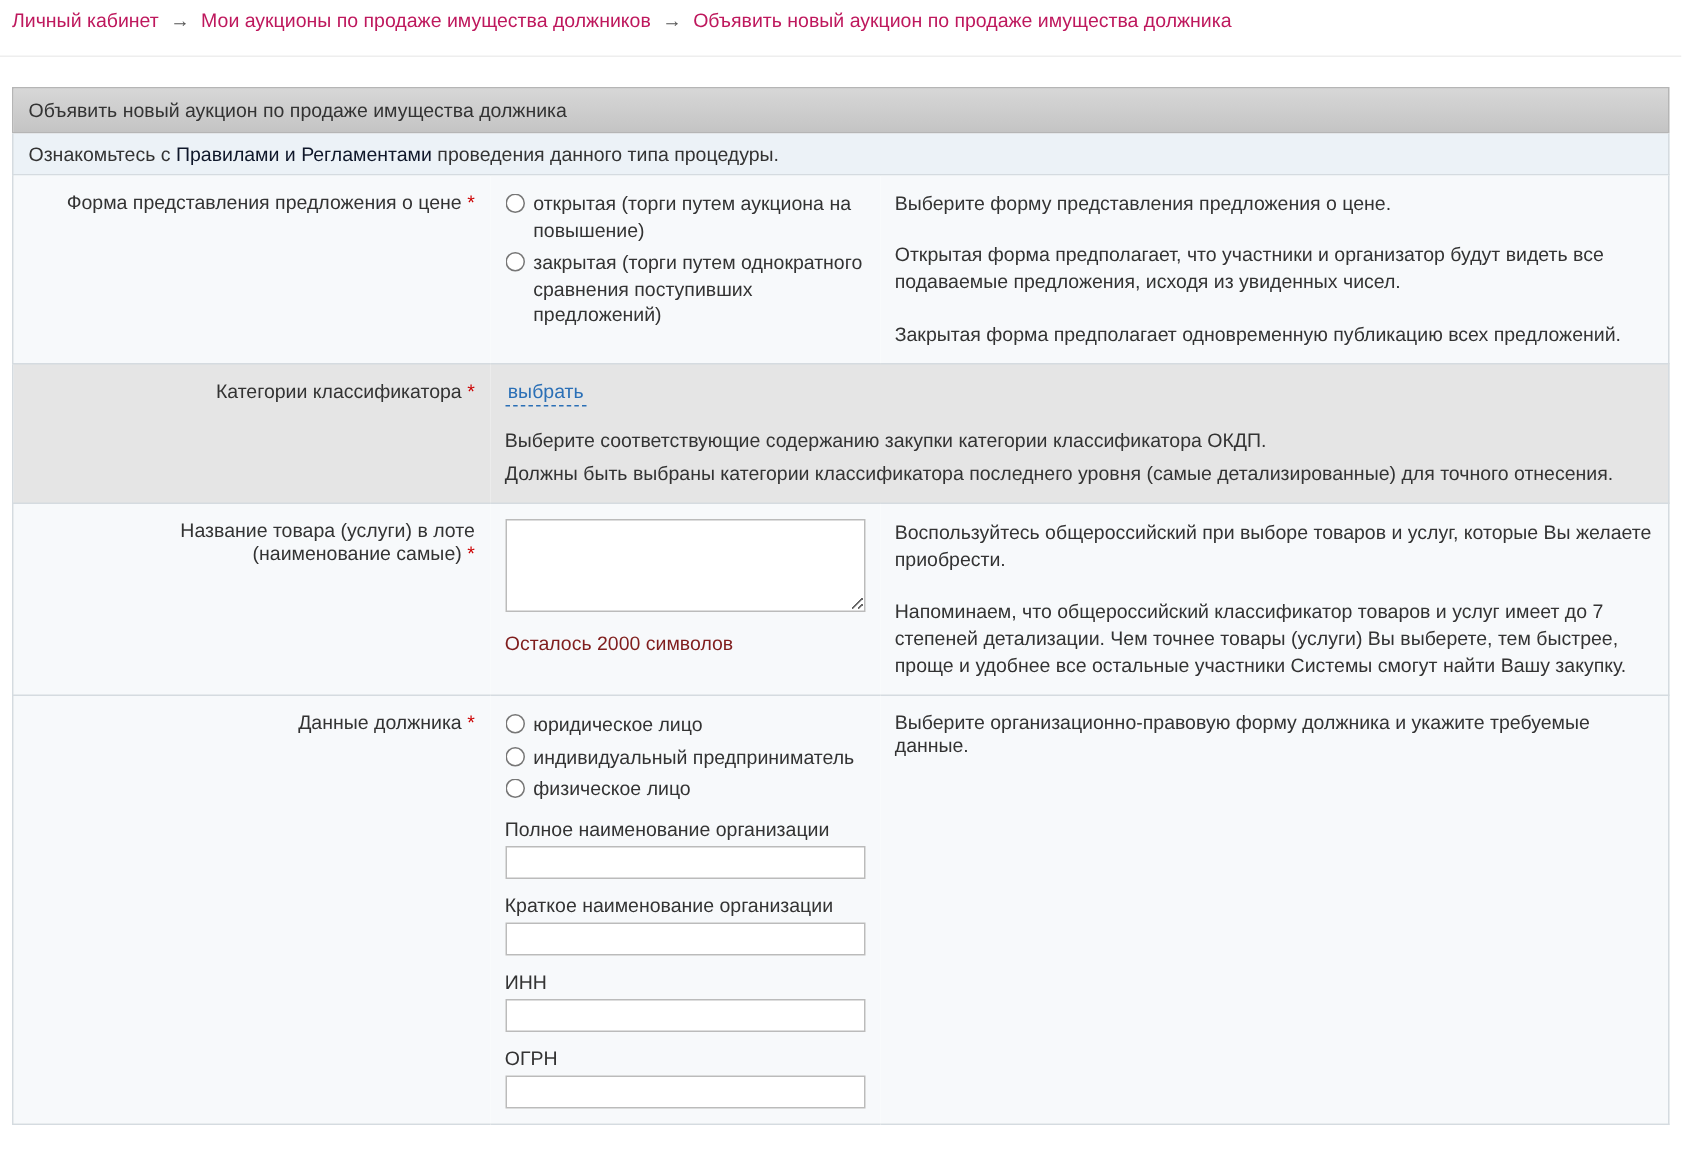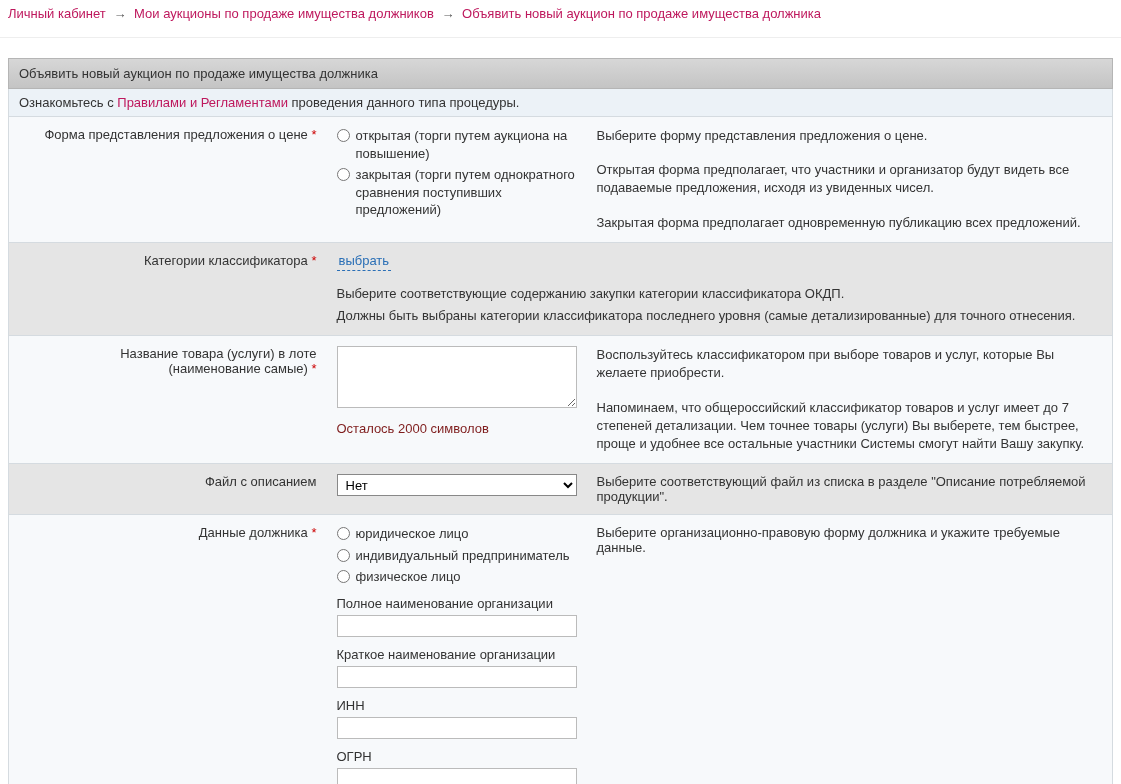--- a/index.html
+++ b/index.html
@@ -29,21 +29,21 @@
       padding: 7px 10px;
       color: #333;
       font-size: 13px;
     }
     .notice {
       background: #ecf2f7;
       border: 1px solid #d5dbe0;
       border-top: none;
       padding: 6px 10px;
     }
-    .notice a { color: #be185d; text-decoration: none; }
+    .notice a { color: #0f172a; text-decoration: none; }
 
     .form-table {
       width: 100%;
       border-collapse: collapse;
     }
     .form-row {
       border: 1px solid #d5dbe0;
       border-top: none;
       margin-left: 32px;
     }
@@ -184,34 +184,25 @@
         <div>
           <span>(наименование самые)</span>
           <span class="req">*</span>
         </div>
       </td>
       <td class="col-control">
         <textarea class="lot-name" value="" style=""></textarea>
         <div class="chars-left">Осталось 2000 символов</div>
       </td>
       <td class="col-desc">
-        <p class="desc-para">Воспользуйтесь классификатором при выборе товаров и услуг, которые Вы желаете приобрести.</p>
+        <p class="desc-para">Воспользуйтесь общероссийский при выборе товаров и услуг, которые Вы желаете приобрести.</p>
         <p class="desc-para" style="margin-bottom:0">Напоминаем, что общероссийский классификатор товаров и услуг имеет до 7 степеней детализации. Чем точнее товары (услуги) Вы выберете, тем быстрее, проще и удобнее все остальные участники Системы смогут найти Вашу закупку.</p>
       </td>
     </tr>
 
-    <tr class="form-row alt">
-      <td class="col-label">Файл с описанием</td>
-      <td class="col-control">
-        <select class="file-select">
-          <option>Нет</option>
-        </select>
-      </td>
-      <td class="col-desc">Выберите соответствующий файл из списка в разделе "Описание потребляемой продукции".</td>
-    </tr>
 
     <tr class="form-row plain">
       <td class="col-label">
         <span>Данные должника</span>
         <span class="req">*</span>
       </td>
       <td class="col-control">
         <div class="radio-item">
           <input type="radio" name="debtortype" style="">
           <label>юридическое лицо</label>

